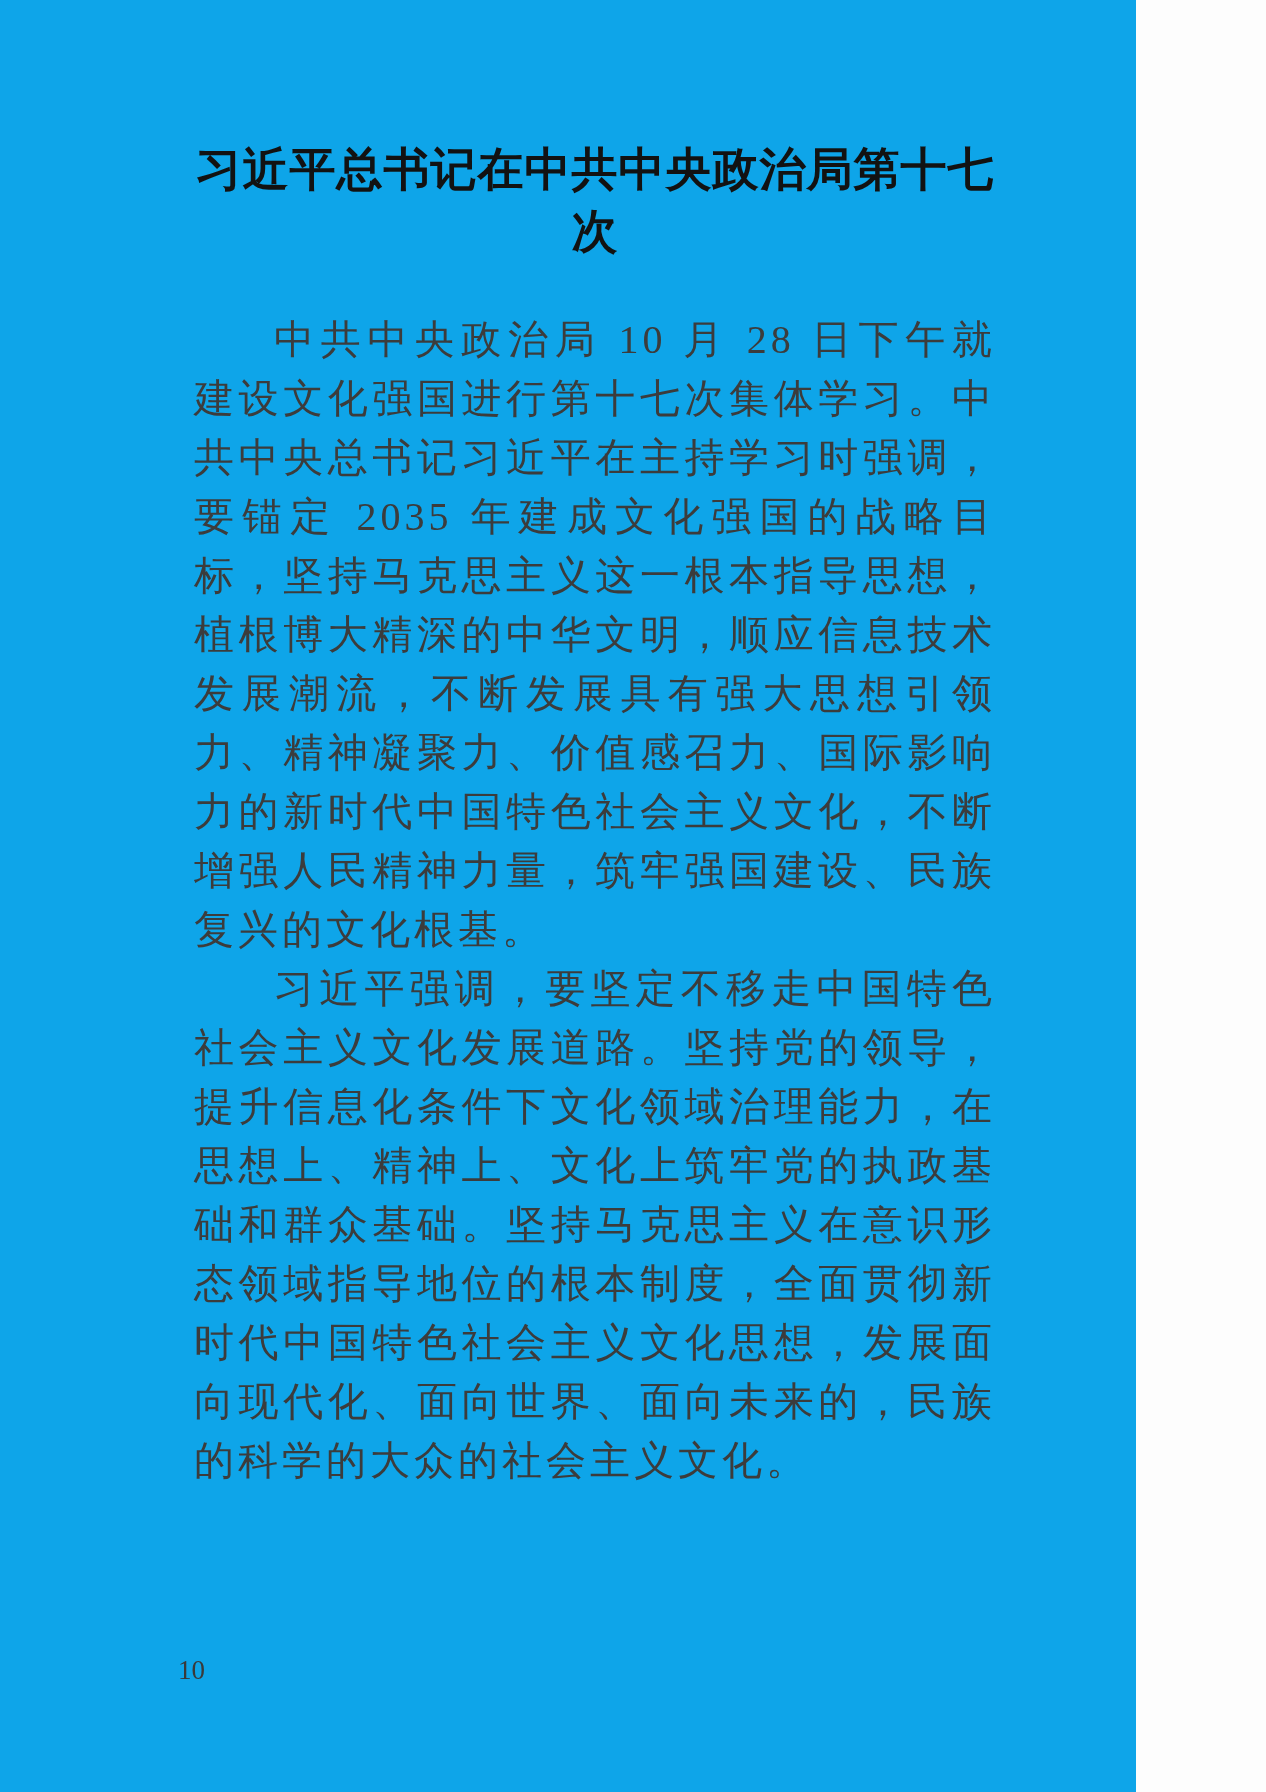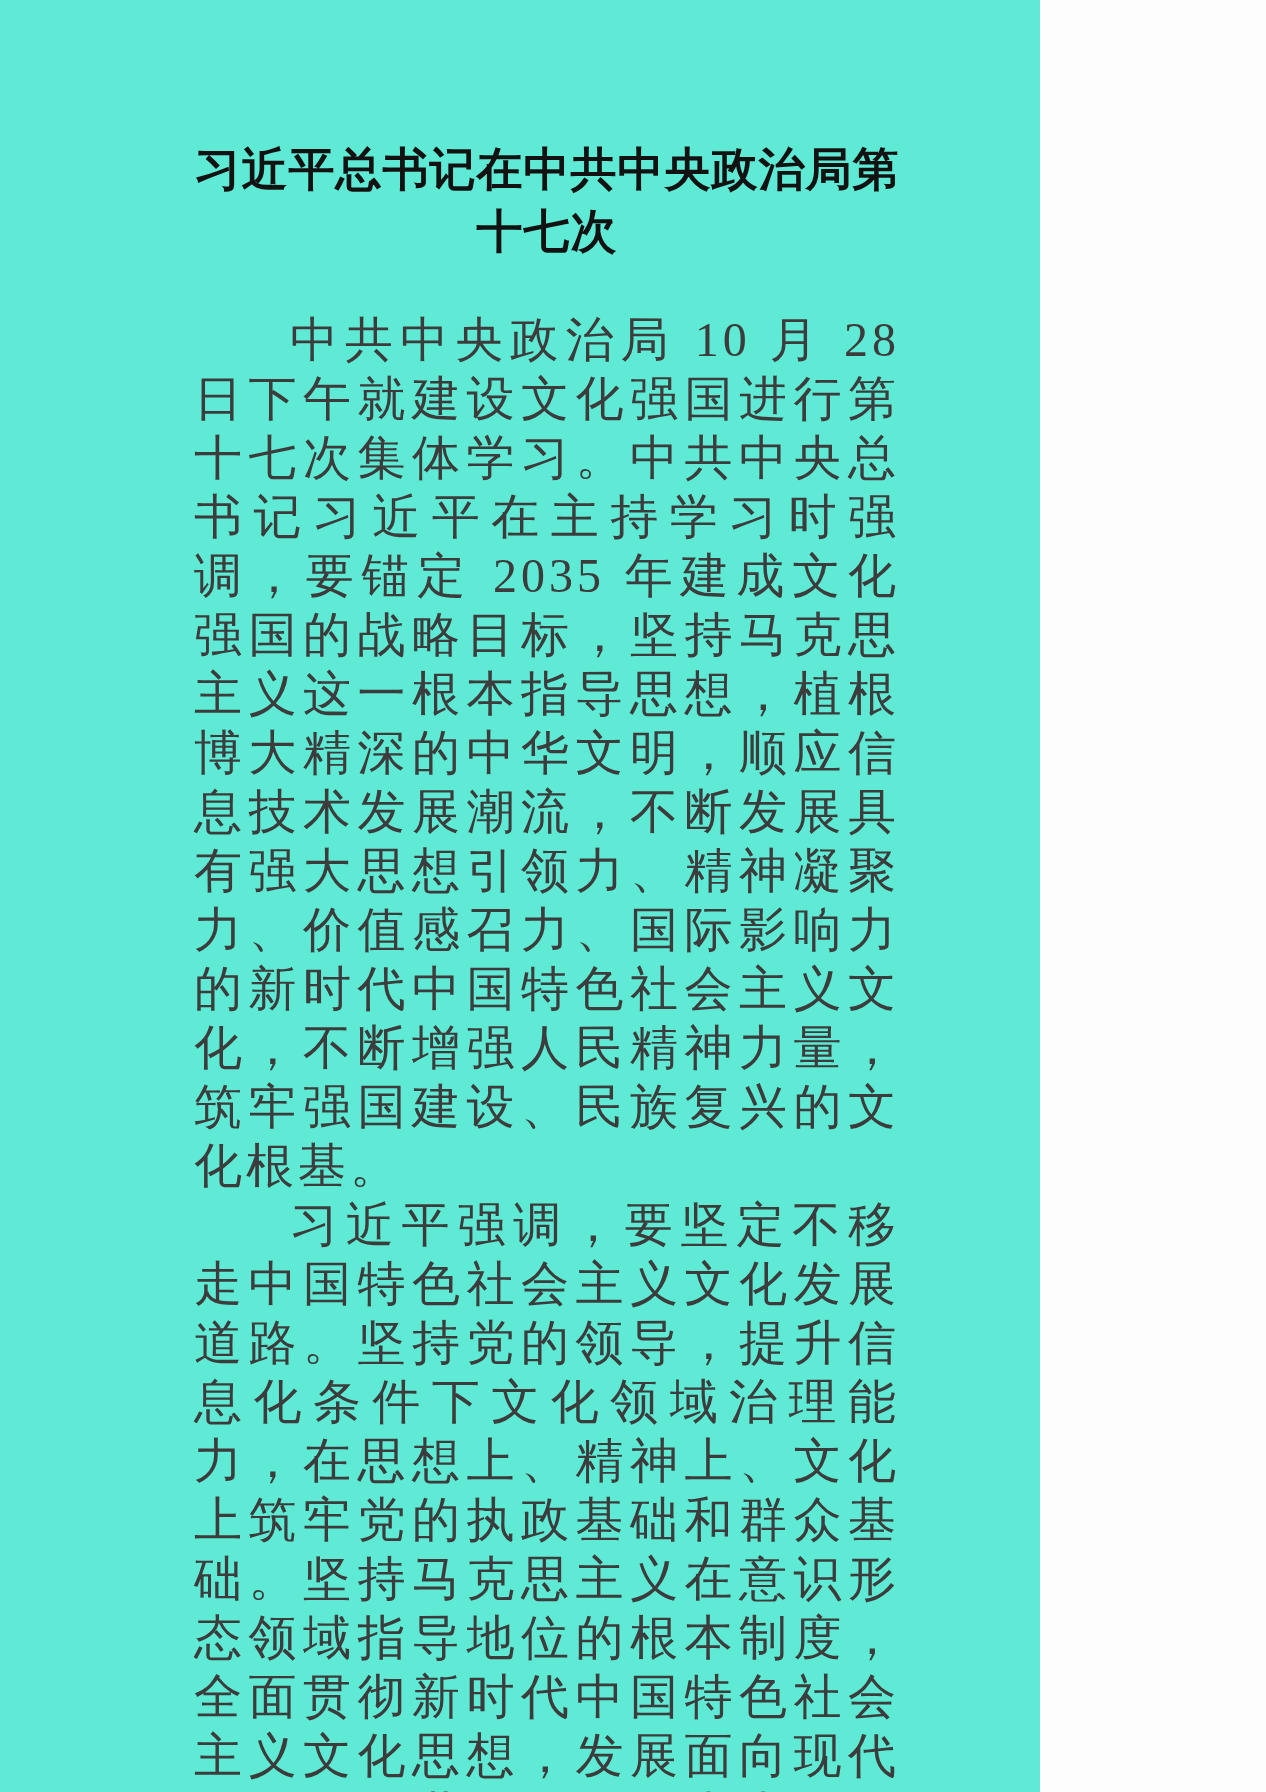--- a/index.html
+++ b/index.html
@@ -2,55 +2,55 @@
 <html><head>
 <meta charset="utf-8">
 <style>
   html, body {
     margin: 0;
     padding: 0;
     background: #fdfdfd;
   }
   .page {
     position: relative;
-    width: 1040px;
+    width: 1136px;
     height: 1792px;
-    background: #5eead4;
+    background: #0ea5e9;
     box-sizing: border-box;
     padding: 138px 140px 0 194px;
     overflow: hidden;
   }
   .doc-title {
     text-align: center;
     font-family: "Liberation Sans", "DejaVu Sans", sans-serif;
     font-weight: 900;
     font-size: 46px;
     line-height: 62px;
     letter-spacing: 1px;
     color: #121212;
     margin-bottom: 48px;
   }
   .doc-body p {
     margin: 0;
     font-family: "Liberation Serif", "DejaVu Serif", serif;
     font-weight: 400;
-    font-size: 48px;
+    font-size: 40px;
     line-height: 59px;
     letter-spacing: 4px;
     color: #3c3c3c;
     text-align: justify;
     text-justify: inter-ideograph;
     text-indent: 2em;
   }
   .page-number {
     position: absolute;
     top: 1655px;
-    left: 194px;
+    left: 178px;
     width: 932px;
-    text-align: right;
+    text-align: left;
     font-family: "Liberation Serif", "DejaVu Serif", serif;
     font-size: 27px;
     color: #3a3a3a;
   }
 </style>
 </head>
 <body>
 
 <div class="page">
 

